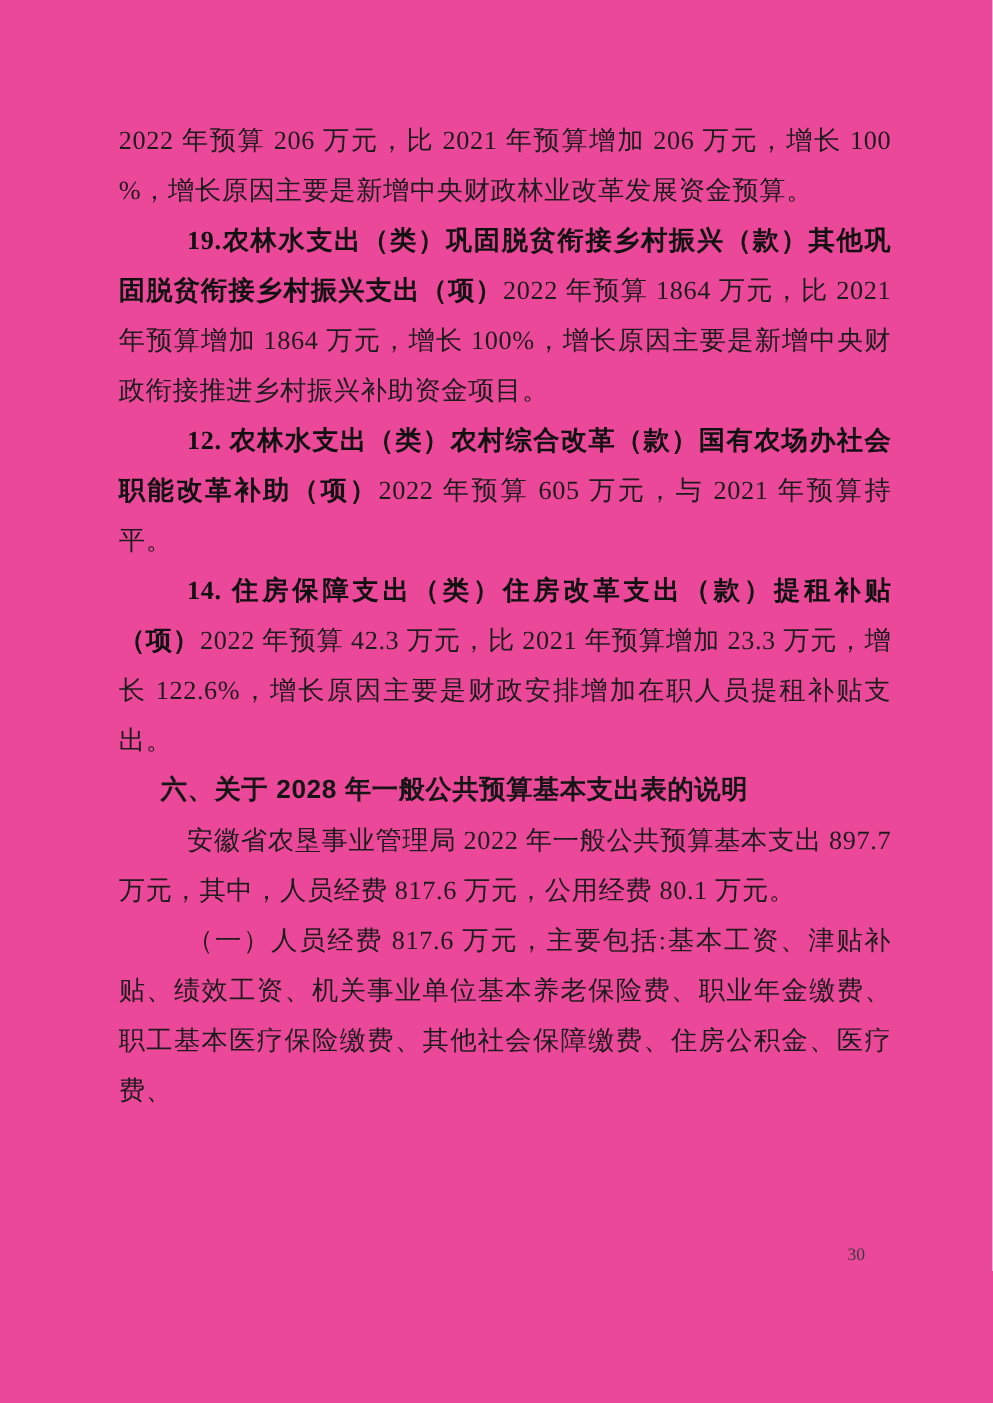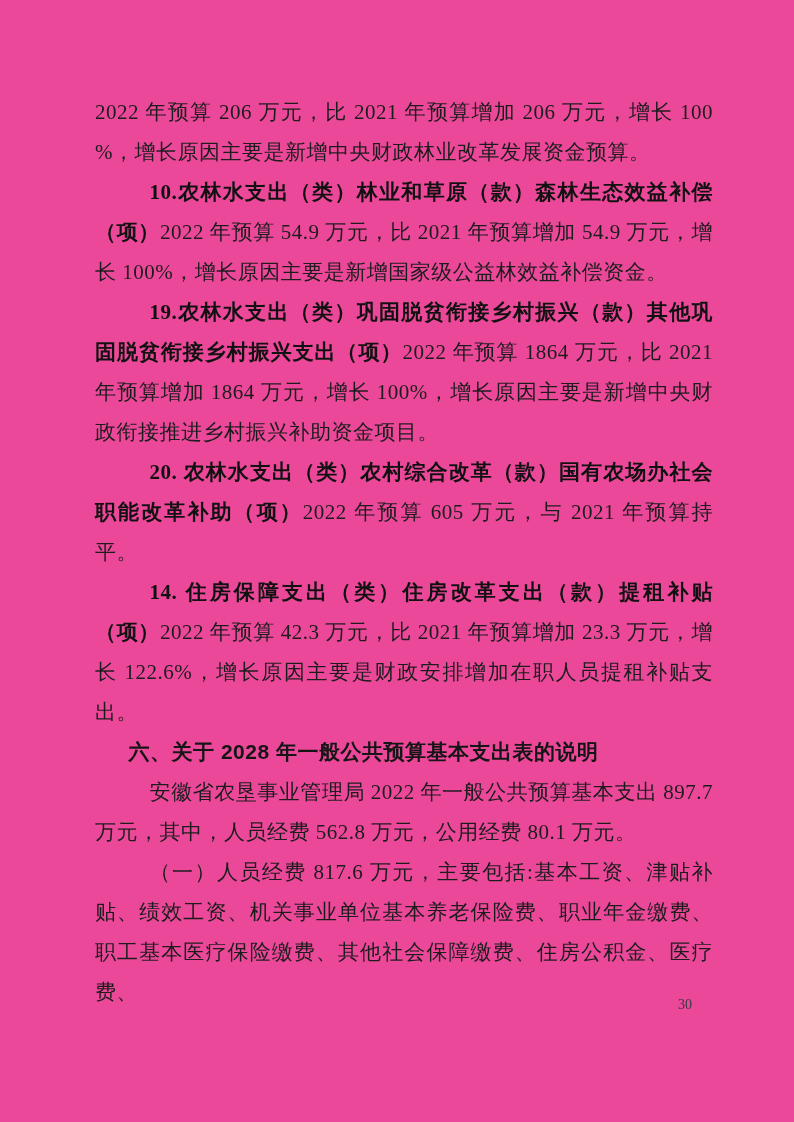--- a/index.html
+++ b/index.html
@@ -57,31 +57,30 @@
   }
 </style>
 </head>
 <body>
 
 <div class="page">
   <div class="content">
 
     <p class="para"><span>2022 年预算 206 万元，比 2021 年预算增加 206 万元，增长 100 %，增长原因主要是新增中央财政林业改革发展资金预算。</span></p>
 
-    <p class="para indent"><span class="bold-lead">10.农林水支出（类）林业和草原（款）森林生态效益补偿（项）</span><span>2022 年预算 54.9 万元，比 2021 年预算增加 54.9 万元，增长 100%，增长原因主要是新增国家级公益林效益补偿资金。</span></p>
 
     <p class="para indent"><span class="bold-lead">19.农林水支出（类）巩固脱贫衔接乡村振兴（款）其他巩固脱贫衔接乡村振兴支出（项）</span><span>2022 年预算 1864 万元，比 2021 年预算增加 1864 万元，增长 100%，增长原因主要是新增中央财政衔接推进乡村振兴补助资金项目。</span></p>
 
-    <p class="para indent"><span class="bold-lead">20. 农林水支出（类）农村综合改革（款）国有农场办社会职能改革补助（项）</span><span>2022 年预算 605 万元，与 2021 年预算持平。</span></p>
+    <p class="para indent"><span class="bold-lead">12. 农林水支出（类）农村综合改革（款）国有农场办社会职能改革补助（项）</span><span>2022 年预算 605 万元，与 2021 年预算持平。</span></p>
 
 
     <p class="para indent"><span class="bold-lead">14. 住房保障支出（类）住房改革支出（款）提租补贴（项）</span><span>2022 年预算 42.3 万元，比 2021 年预算增加 23.3 万元，增长 122.6%，增长原因主要是财政安排增加在职人员提租补贴支出。</span></p>
 
     <p class="heading"><span>六、关于 2028 年一般公共预算基本支出表的说明</span></p>
 
-    <p class="para indent"><span>安徽省农垦事业管理局 2022 年一般公共预算基本支出 897.7 万元，其中，人员经费 562.8 万元，公用经费 80.1 万元。</span></p>
+    <p class="para indent"><span>安徽省农垦事业管理局 2022 年一般公共预算基本支出 897.7 万元，其中，人员经费 817.6 万元，公用经费 80.1 万元。</span></p>
 
     <p class="para indent"><span>（一）人员经费 817.6 万元，主要包括:基本工资、津贴补贴、绩效工资、机关事业单位基本养老保险费、职业年金缴费、职工基本医疗保险缴费、其他社会保障缴费、住房公积金、医疗费、</span></p>
 
   </div>
 
   <div class="page-number">30</div>
 </div>
 
 </body></html>

